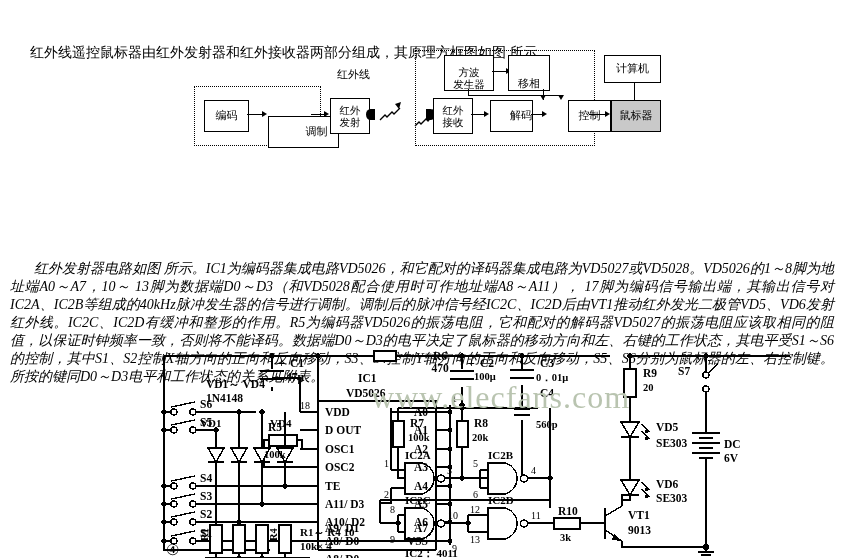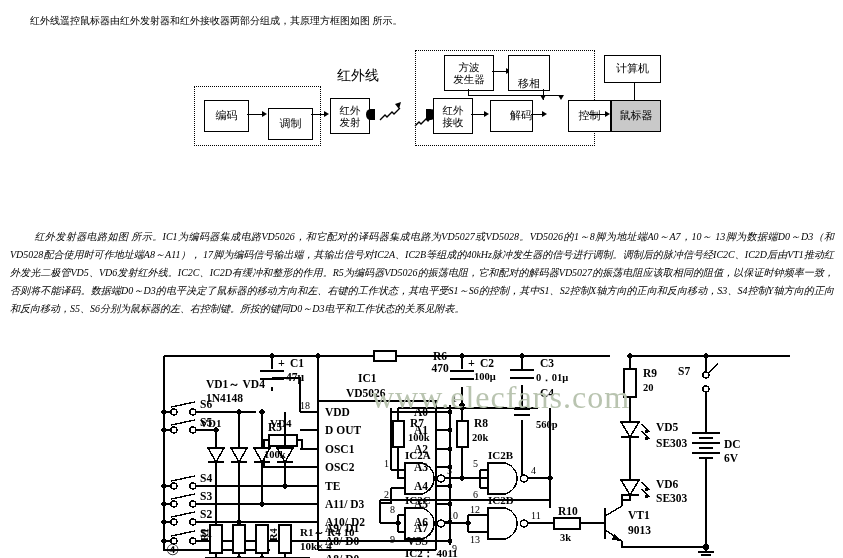--- a/index.html
+++ b/index.html
@@ -6,42 +6,43 @@
   body{
     width:843px;height:558px;
     background:#ffffff;
     font-family:"Liberation Serif","DejaVu Serif",serif;
     color:#000;
     position:relative;
     overflow:hidden;
   }
   .para{
     position:absolute;
-    font-size:10px;
+    font-size:14px;
     line-height:18px;
     color:#000;
     text-align:justify;
+    margin-top:32px;
   }
   #para-intro{left:30px;top:12px;width:790px;}
   #para-body{left:10px;top:228px;width:824px;font-style:italic;}
   #para-body .indent{display:inline-block;width:24px;}
 
   
   #blockdiag{position:absolute;left:0;top:48px;width:843px;height:130px;}
   .dashbox{position:absolute;border:1px dotted #000;}
   .bx{
     position:absolute;border:1px solid #000;background:#fff;
     font-size:11px;line-height:12px;text-align:center;
     display:flex;align-items:center;justify-content:center;
     font-family:"DejaVu Sans","Liberation Sans",sans-serif;
   }
   .bx.gray{background:#c9c9c9;}
   .bx span{display:block;width:100%;}
   .ln{position:absolute;background:#000;}
-  .lbl{position:absolute;font-size:14px;font-family:"DejaVu Sans","Liberation Sans",sans-serif;}
+  .lbl{position:absolute;font-size:11px;font-family:"DejaVu Sans","Liberation Sans",sans-serif;}
   .arrowR{position:absolute;width:0;height:0;border-left:5px solid #000;border-top:3px solid transparent;border-bottom:3px solid transparent;}
   .arrowU{position:absolute;width:0;height:0;border-bottom:5px solid #000;border-left:3px solid transparent;border-right:3px solid transparent;}
   .arrowD{position:absolute;width:0;height:0;border-top:5px solid #000;border-left:3px solid transparent;border-right:3px solid transparent;}
   .emitter{position:absolute;width:9px;height:11px;background:#000;border-radius:50% 0 0 50%/50% 0 0 50%;}
   .emitterL{position:absolute;width:9px;height:11px;background:#000;border-radius:0 50% 50% 0/0 50% 50% 0;}
 
   
   #circuit{position:absolute;left:150px;top:345px;width:693px;height:213px;}
   #circuit svg{display:block;}
   .wm{
@@ -66,21 +67,21 @@
   <div class="dashbox" style="left:415px;top:2px;width:178px;height:94px;"></div>
 
   <div class="lbl" style="left:337px;top:19px;">红外线</div>
 
   <div class="bx" style="left:204px;top:52px;width:43px;height:30px;">
     <span>编码</span>
   </div>
   <div class="ln" style="left:247px;top:66px;width:16px;height:1px;"></div>
   <div class="arrowR" style="left:262px;top:63px;"></div>
 
-  <div class="bx" style="left:268px;top:60px;width:43px;height:30px;">
+  <div class="bx" style="left:268px;top:68px;width:43px;height:30px;padding-left:26px;">
     <span>调制</span>
   </div>
   <div class="ln" style="left:311px;top:66px;width:14px;height:1px;"></div>
   <div class="arrowR" style="left:324px;top:63px;"></div>
 
   <div class="bx" style="left:330px;top:50px;width:38px;height:34px;">
     <span style="font-size:10.5px;line-height:12px;">红外<br>发射</span>
   </div>
   <div class="emitter" style="left:366px;top:61px;"></div>
 
@@ -106,21 +107,21 @@
   </div>
   <div class="ln" style="left:531px;top:66px;width:12px;height:1px;"></div>
   <div class="arrowR" style="left:542px;top:63px;"></div>
 
   <div class="bx" style="left:568px;top:52px;width:41px;height:30px;justify-content:center;">
     <span>控制</span>
   </div>
   <div class="ln" style="left:589px;top:66px;width:17px;height:1px;"></div>
   <div class="arrowR" style="left:605px;top:63px;"></div>
 
-  <div class="bx" style="left:444px;top:7px;width:48px;height:34px;">
+  <div class="bx" style="left:444px;top:7px;width:48px;height:34px;align-items:flex-end;">
     <span style="font-size:10.5px;line-height:12px;">方波<br>发生器</span>
   </div>
   <div class="ln" style="left:492px;top:23px;width:15px;height:1px;"></div>
   <div class="arrowR" style="left:506px;top:20px;"></div>
 
   <div class="bx" style="left:508px;top:7px;width:40px;height:34px;align-items:flex-end;">
     <span>移相</span>
   </div>
 
   <div class="ln" style="left:468px;top:41px;width:1px;height:7px;"></div>

